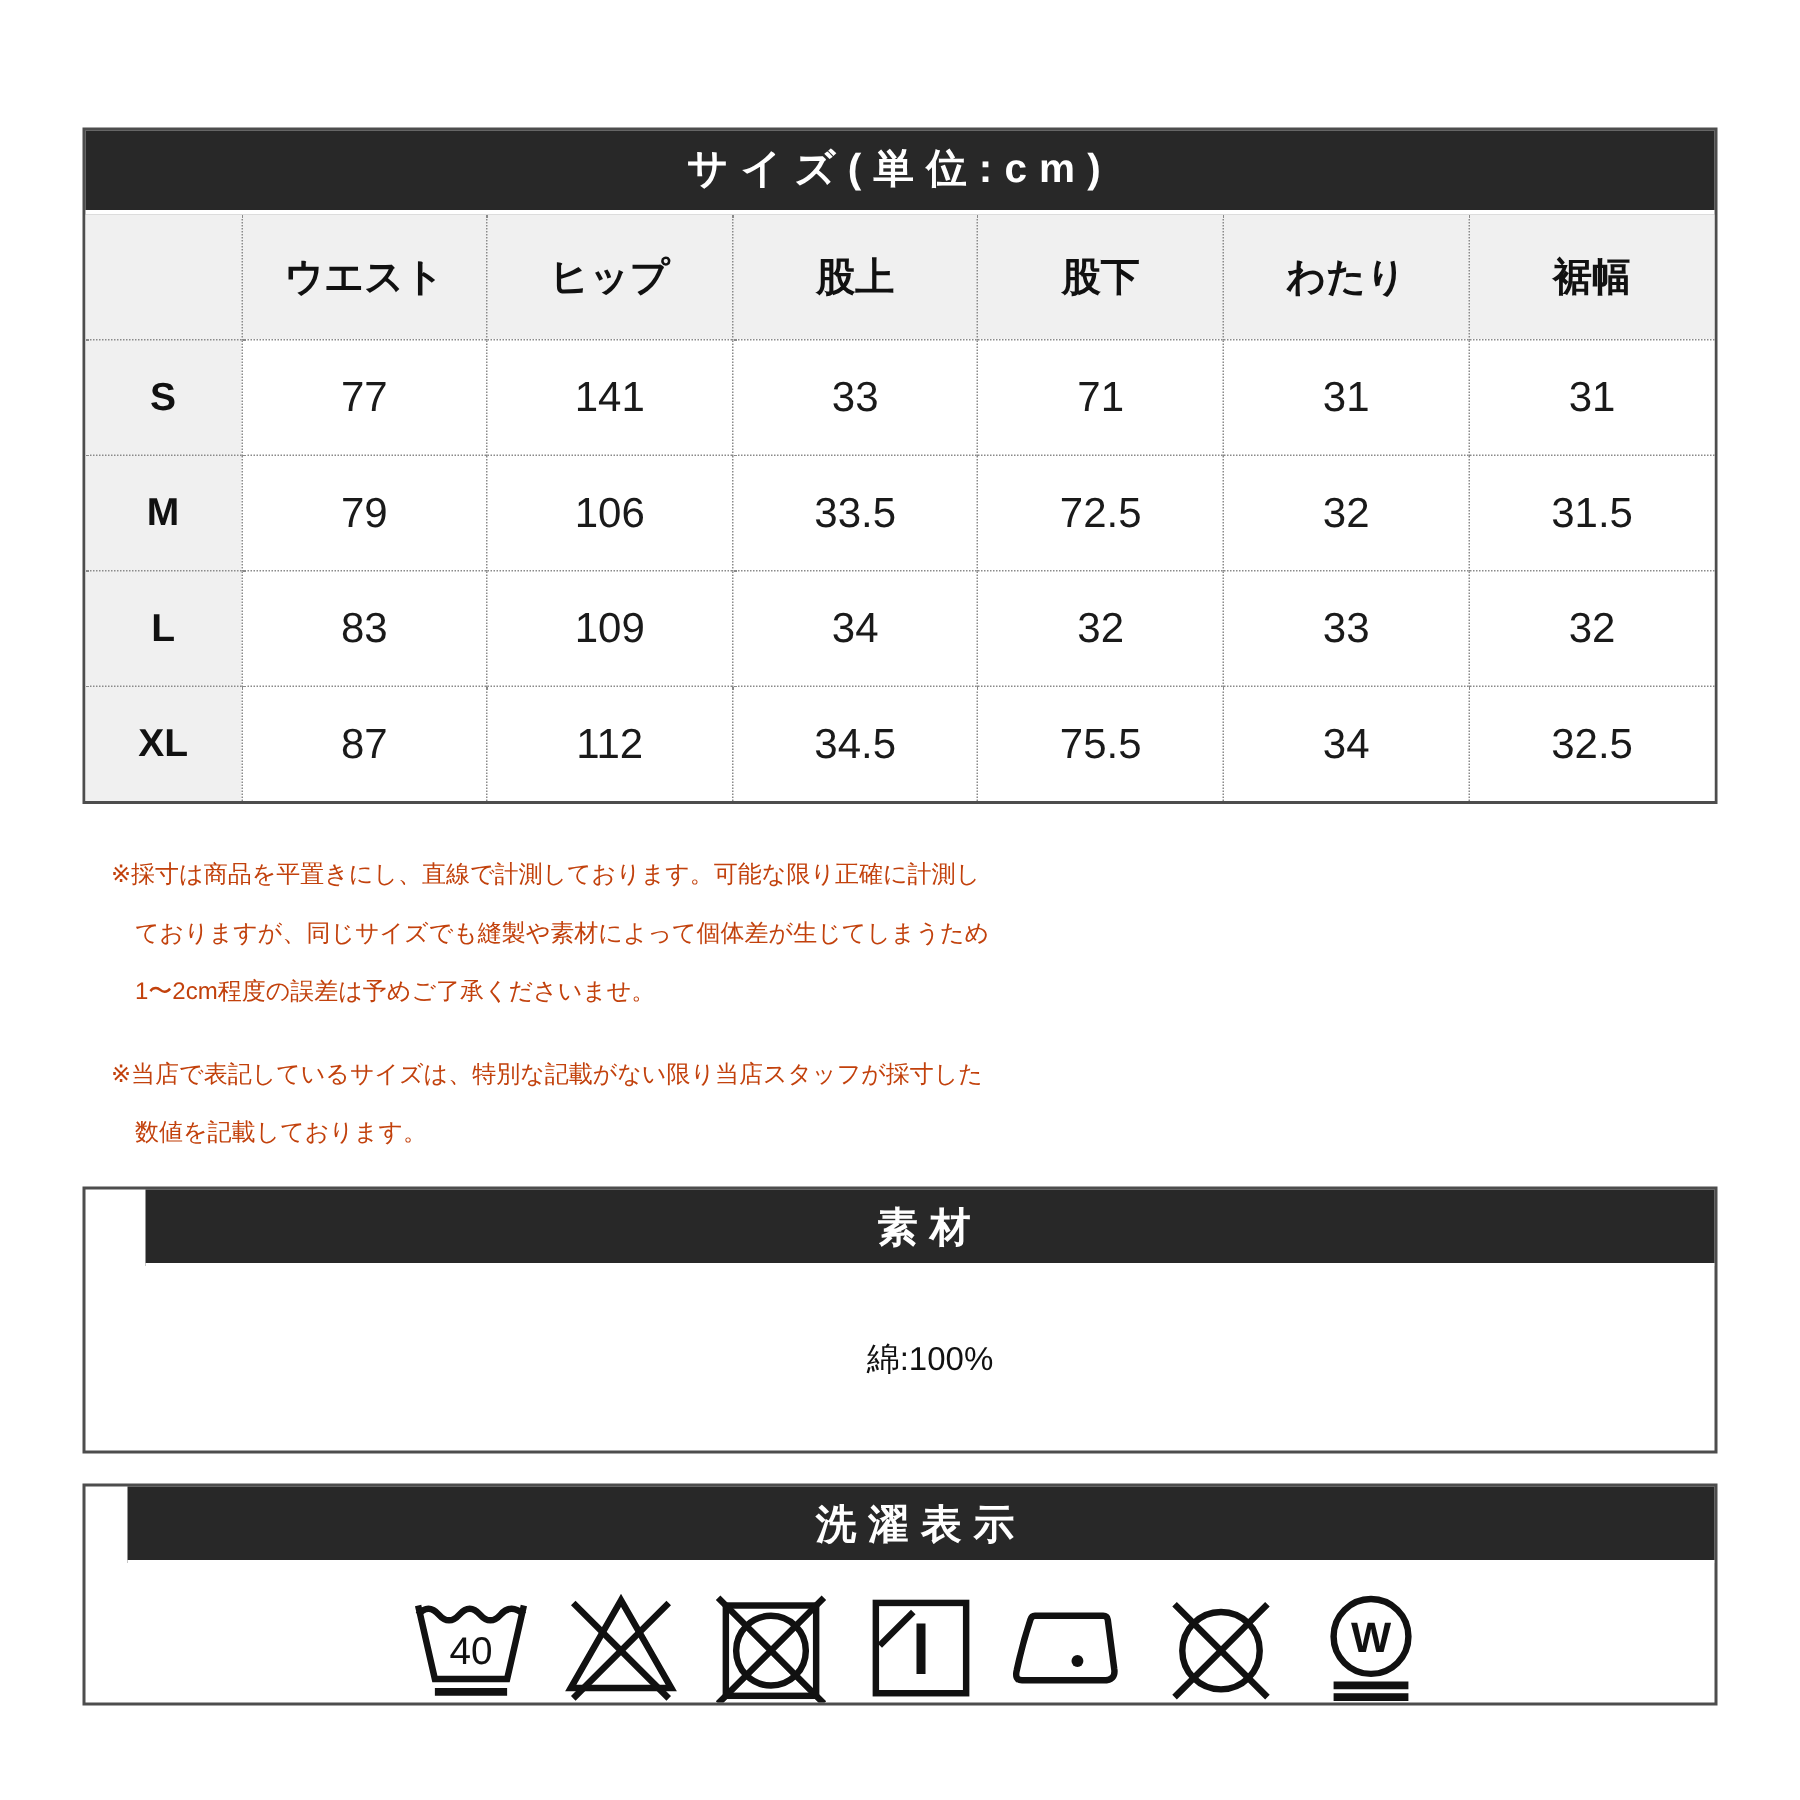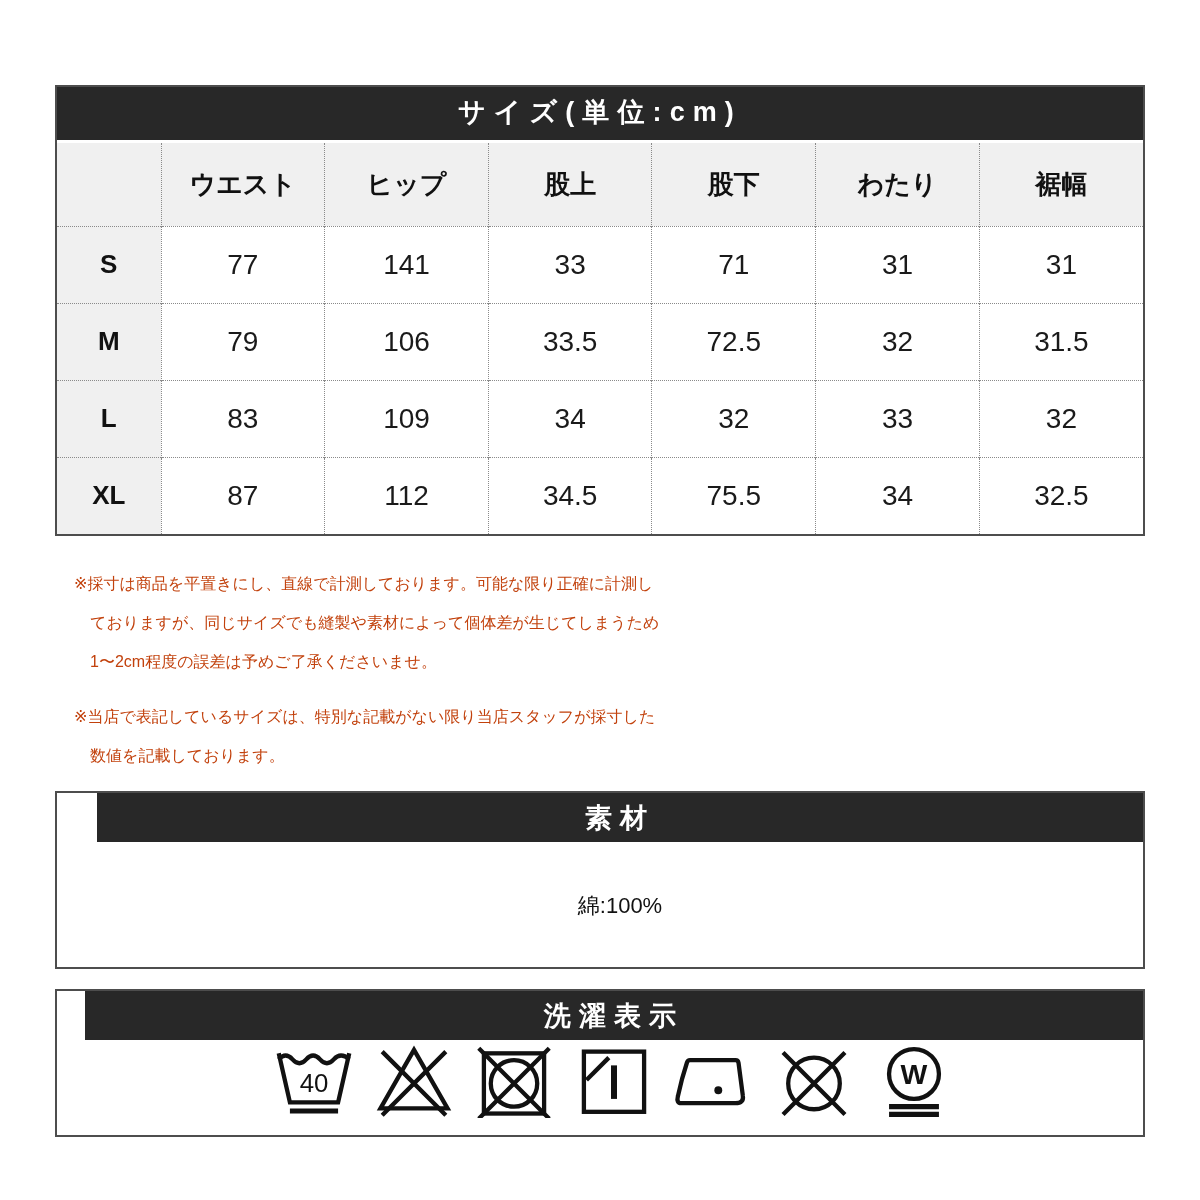--- a/index.html
+++ b/index.html
@@ -86,21 +86,21 @@
     height: 123px;
     display: flex; align-items: center; justify-content: center;
     font-size: 22px;
     color: #111;
   }
 
   
   .care-section { margin-top: 20px; padding-left: 28px; }
   .care-content {
     height: 93px;
-    display: flex; align-items: flex-start; justify-content: center;
+    display: flex; align-items: flex-end; justify-content: center;
     gap: 14px;
   }
   .care-icon { width: 86px; height: 76px; display: block; }
   .care-icon .ln { stroke: #111; stroke-width: 5; fill: none; }
   .care-icon .thick { stroke: #111; stroke-width: 7; fill: none; }
   .care-icon .bar { stroke: #111; stroke-width: 6; fill: none; }
   .care-icon text {
     fill: #111;
     font-family: "Liberation Sans", "DejaVu Sans", sans-serif;
   }

